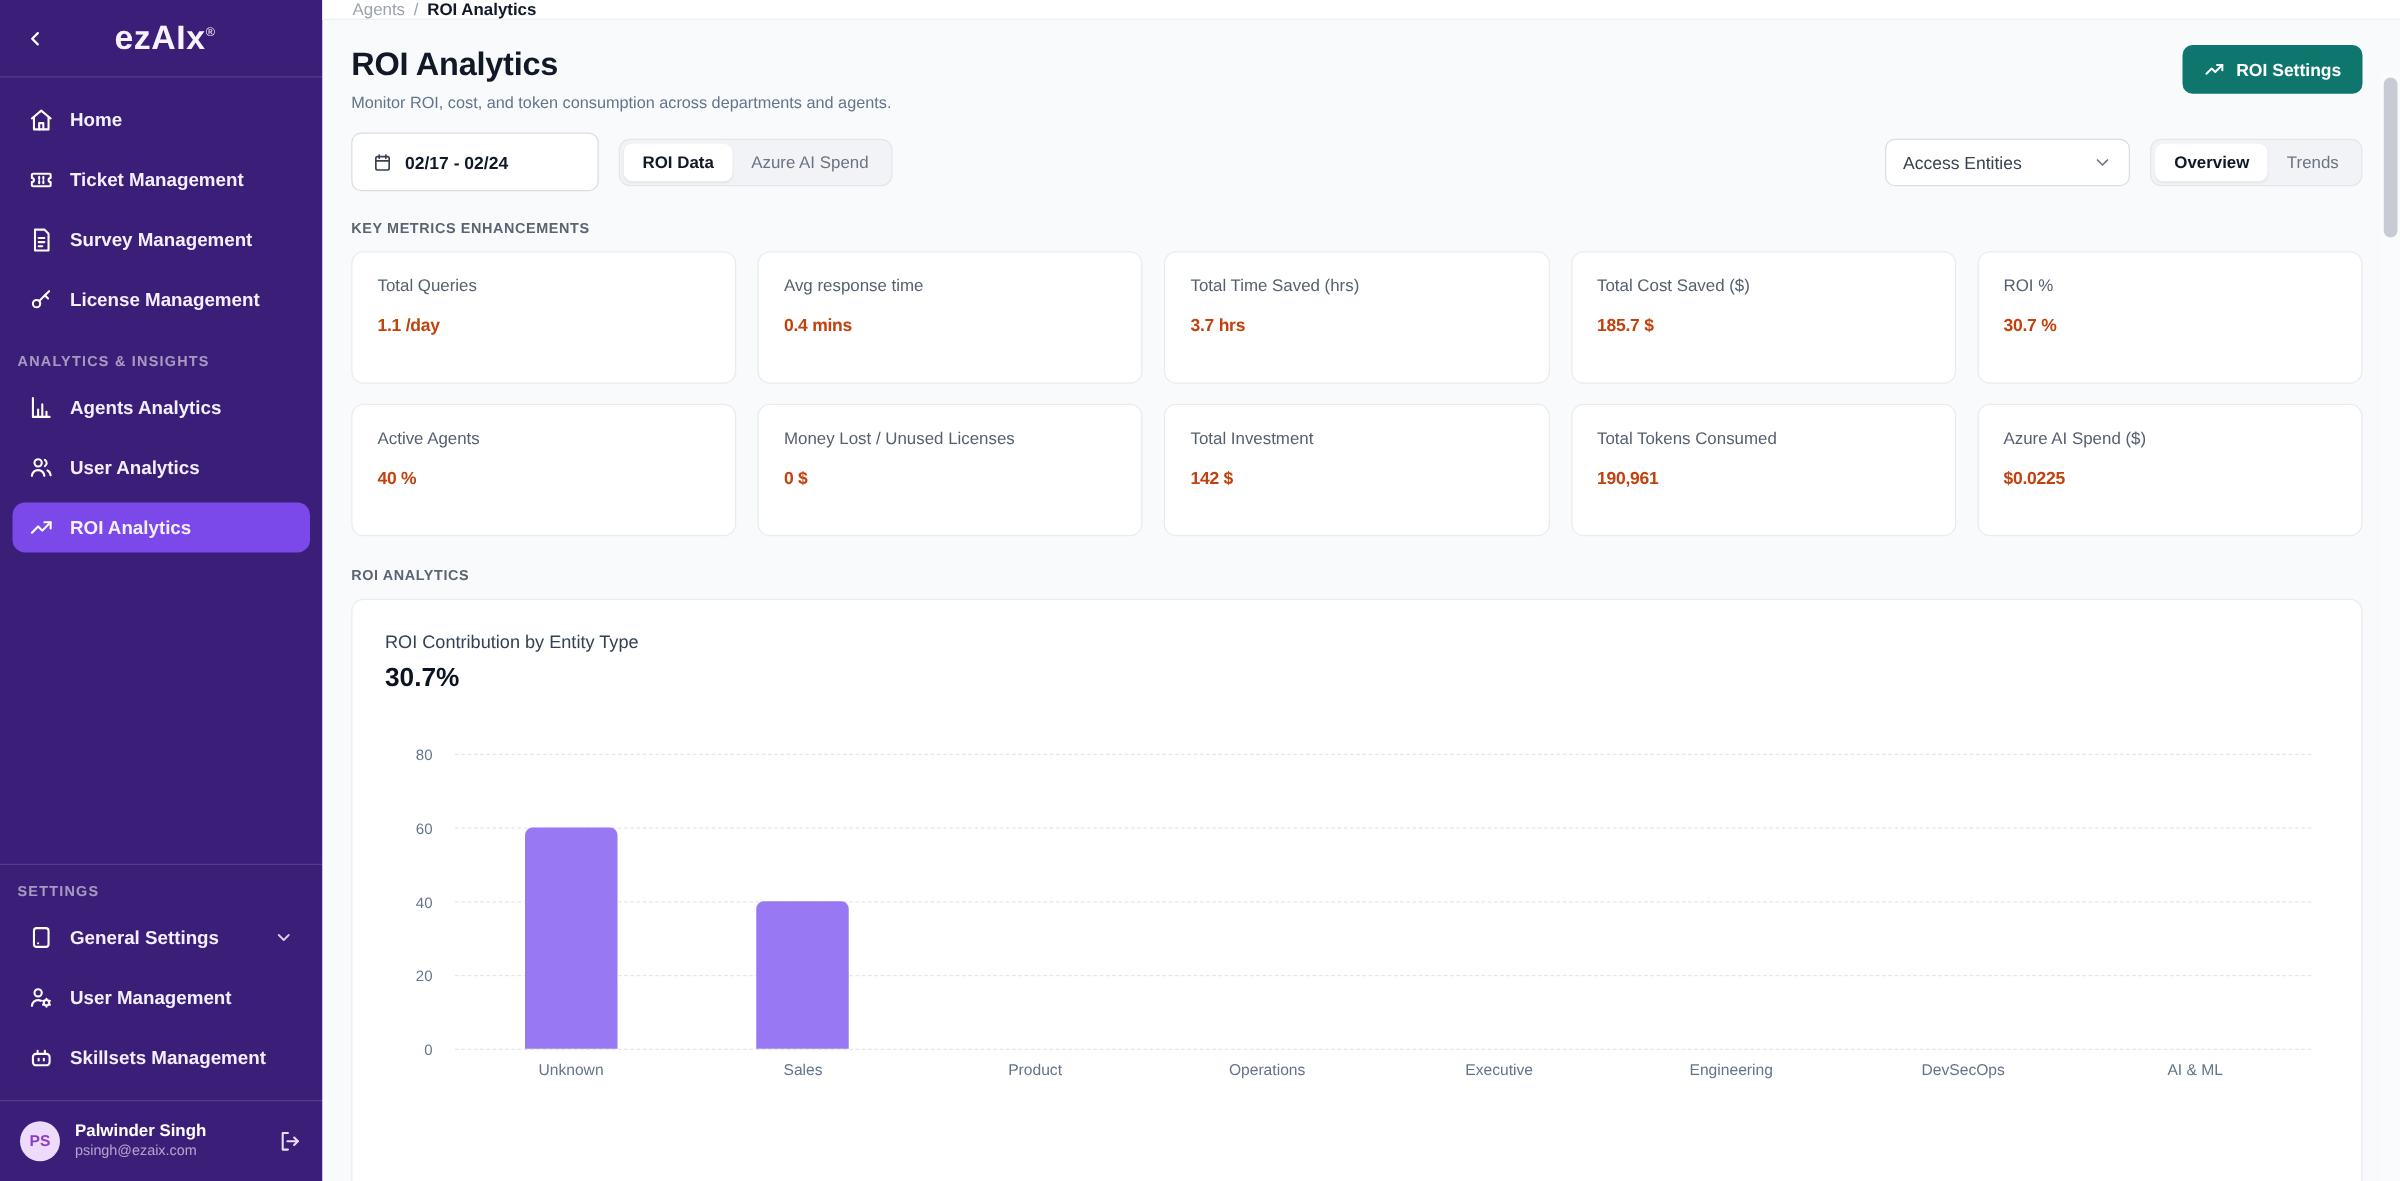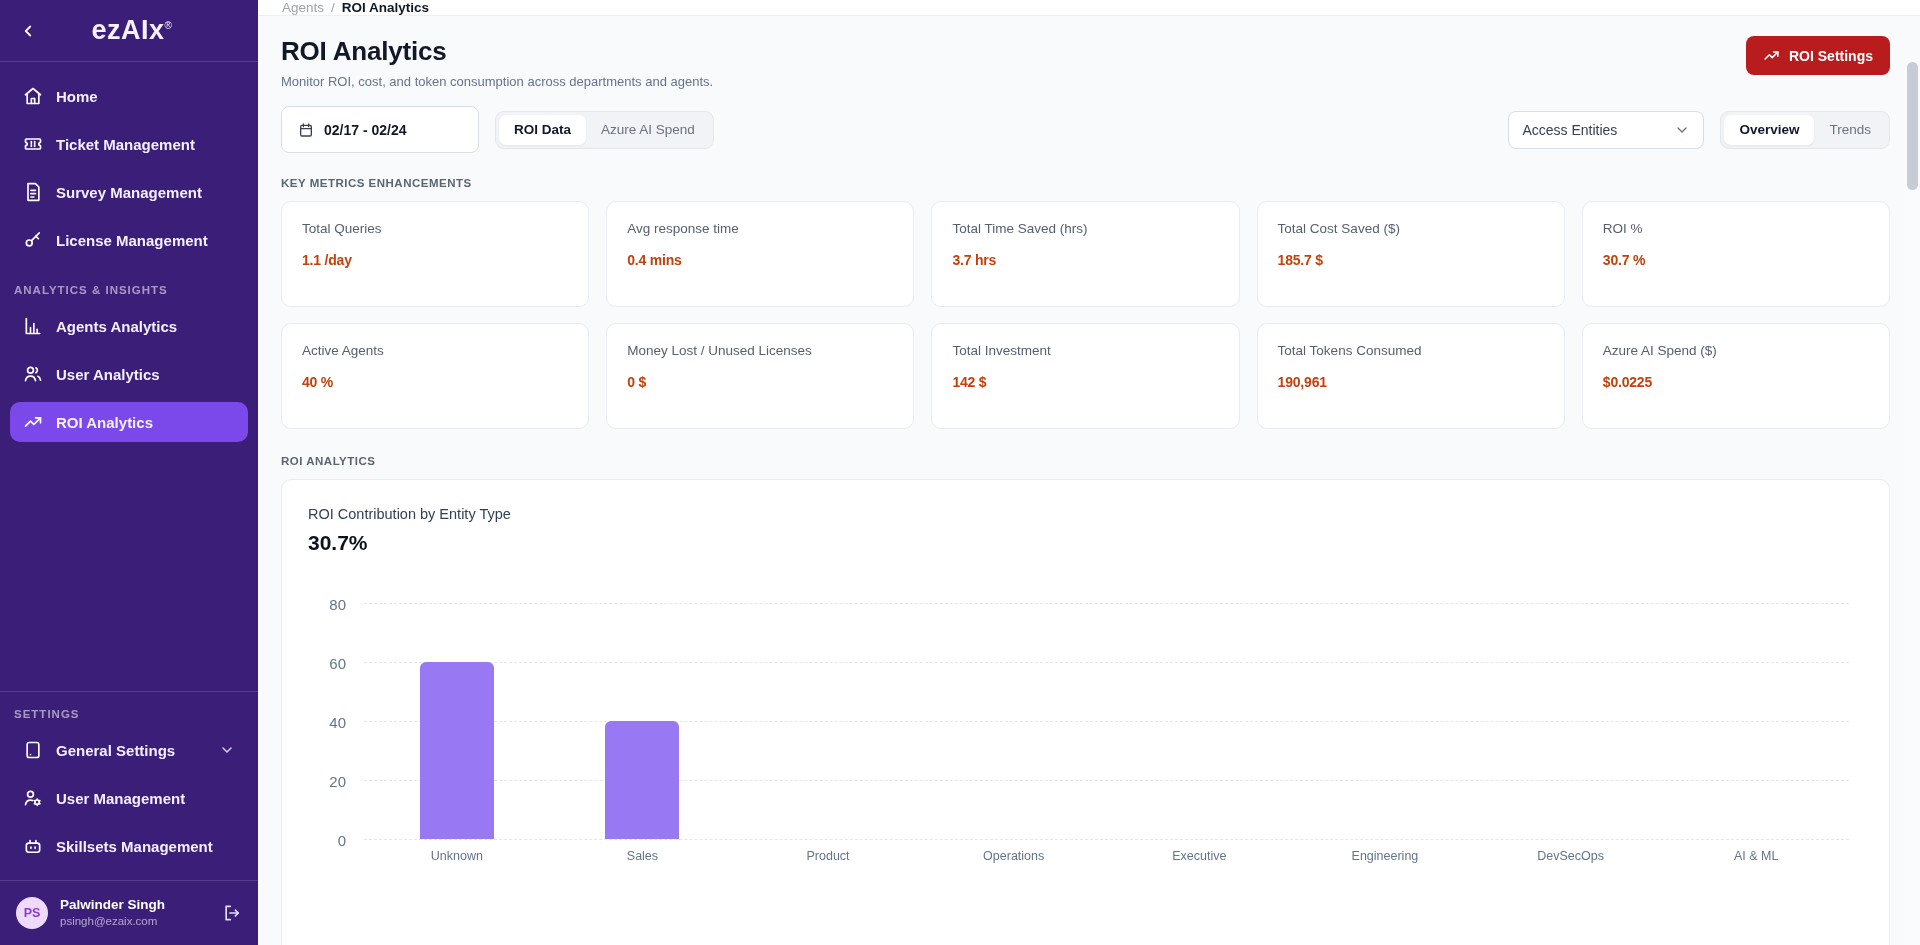--- a/index.html
+++ b/index.html
@@ -76,21 +76,21 @@
   .crumb-sep { color:#9ca3af; }
   .crumb-current { color:#111827; font-weight:700; }
 
   .content { flex:1; padding:20px 30px 0 23px; }
 
   .title-row { display:flex; justify-content:space-between; align-items:flex-start; }
   .page-title { font-size:26px; font-weight:700; color:#111827; letter-spacing:-.2px; }
   .page-subtitle { font-size:13px; color:#64748b; margin-top:7px; }
   .roi-settings-btn {
     display:flex; align-items:center; gap:9px;
-    background:#b91c1c; color:#fff; border:none; cursor:pointer;
+    background:#0f766e; color:#fff; border:none; cursor:pointer;
     font-family:inherit; font-size:14px; font-weight:700;
     padding:0 17px; height:39px; border-radius:8px;
   }
   .roi-settings-btn svg { width:17px; height:17px; }
 
   .filter-row { display:flex; justify-content:space-between; align-items:center; margin-top:17px; }
   .filter-left, .filter-right { display:flex; gap:16px; align-items:center; }
   .date-box {
     display:flex; align-items:center; gap:10px;
     background:#fff; border:1px solid #d9dee5; border-radius:8px;
@@ -137,21 +137,21 @@
   .chart-title { font-size:14.5px; color:#334155; }
   .chart-headline { font-size:21px; font-weight:700; color:#0b1220; margin-top:9px; }
 
   .chart-plot { position:relative; height:236px; margin:48px 14px 0 56px; }
   .gridline {
     position:absolute; left:0; right:0; height:0;
     border-top:1px dashed #e3e7ed;
   }
   .gridline .tick {
     position:absolute; left:-18px; top:0; transform:translate(-100%,-50%);
-    font-size:15px; color:#64748b;
+    font-size:12px; color:#64748b;
   }
   .bars-row { position:absolute; left:0; right:0; top:0; bottom:0; display:flex; }
   .bar-slot { flex:1; display:flex; align-items:flex-end; justify-content:center; }
   .bar { width:74px; background:#9879f3; border-radius:6px 6px 0 0; }
   .chart-cats { display:flex; margin:10px 14px 0 56px; }
   .chart-cats span { flex:1; text-align:center; font-size:12.5px; color:#64748b; }
 
   
   .scrollbar-track {
     position:absolute; top:58px; right:1px; width:14px; bottom:0;

